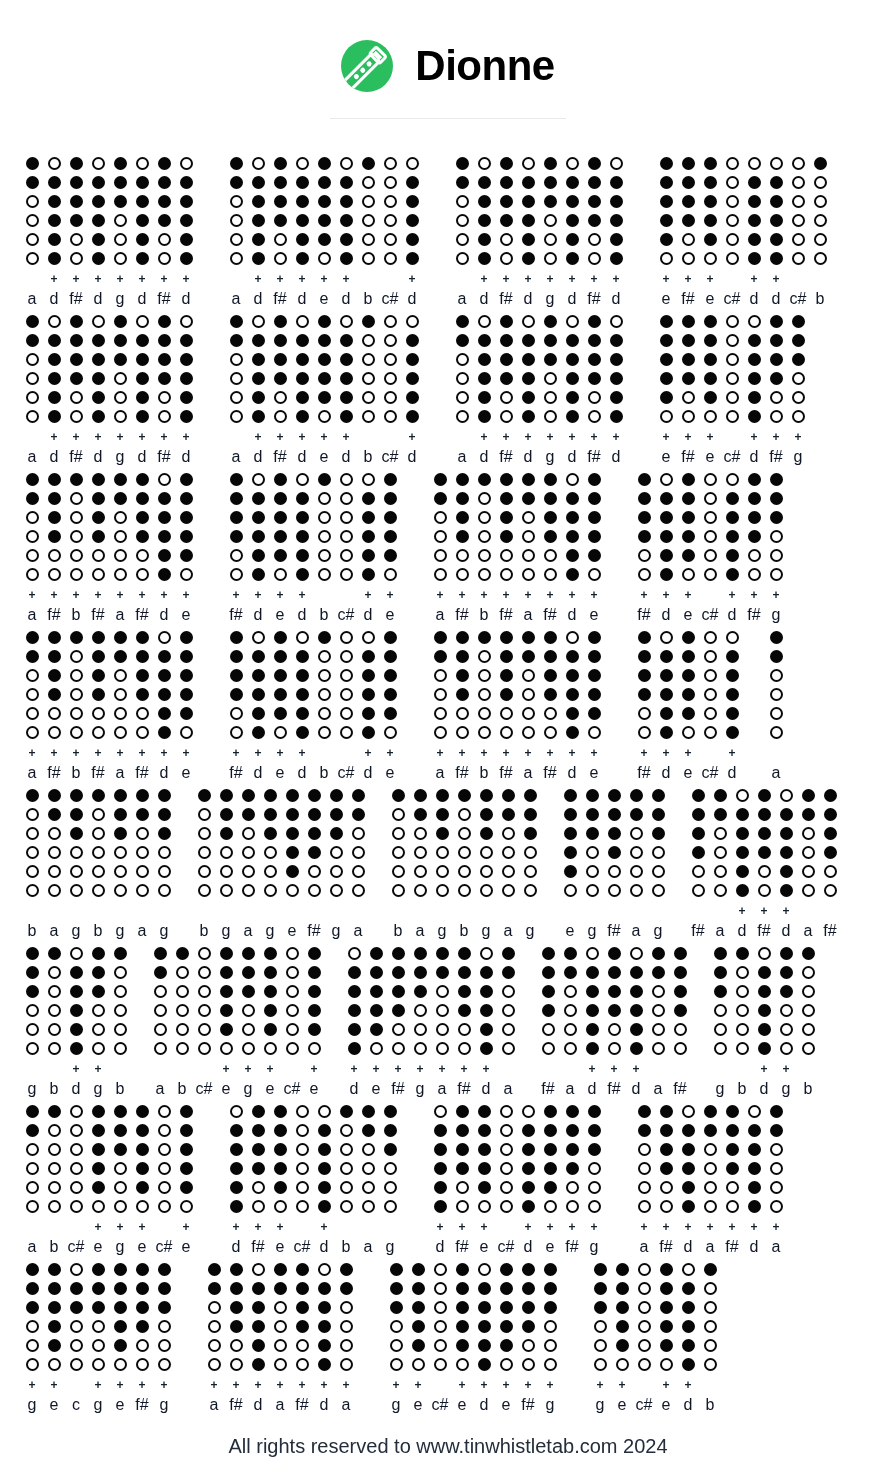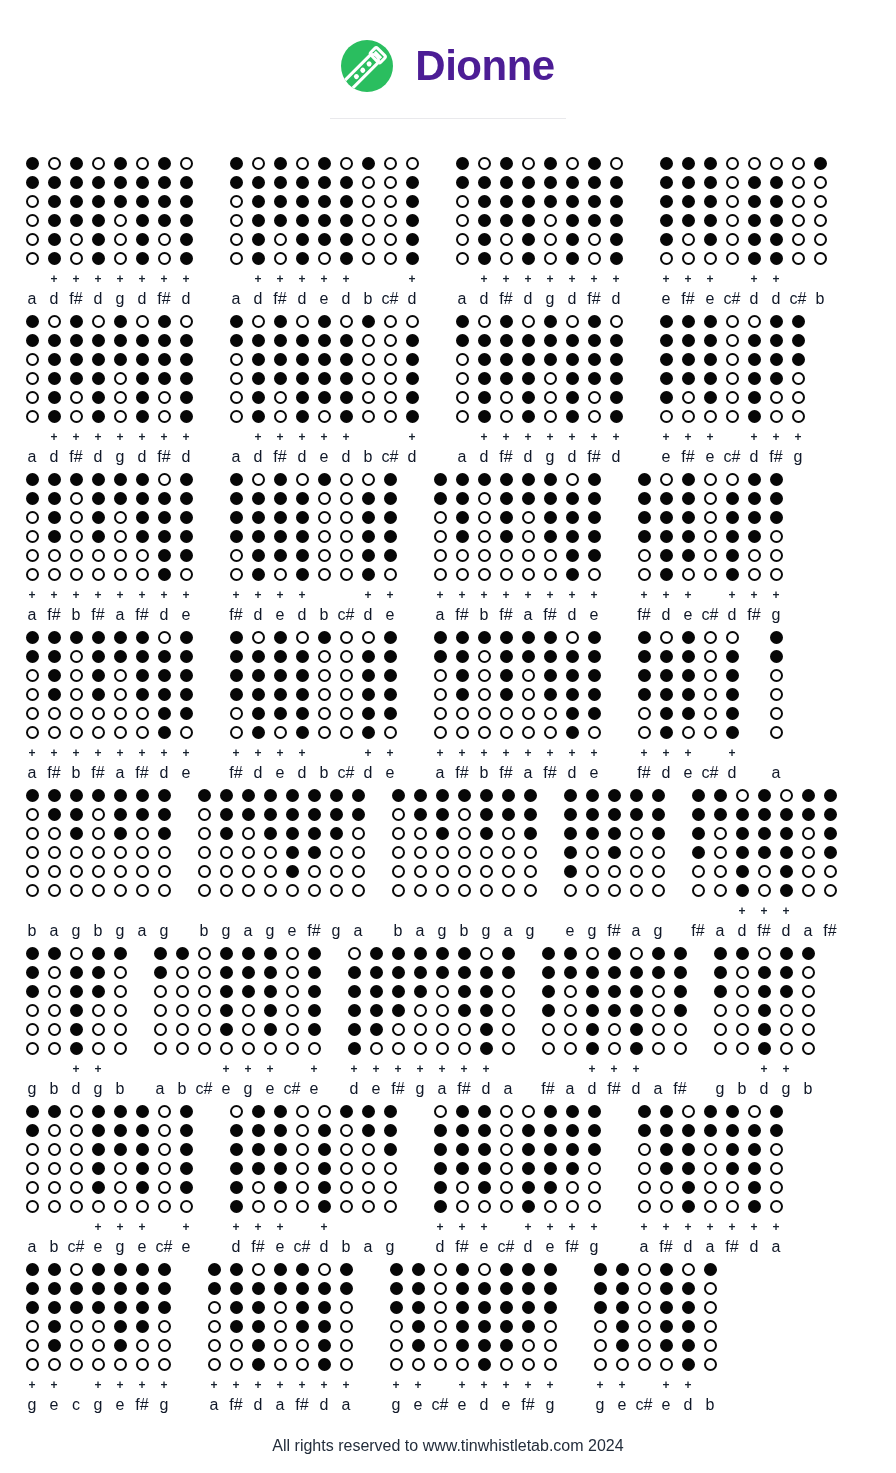--- a/index.html
+++ b/index.html
@@ -9,21 +9,21 @@
     font-family: "Liberation Sans", sans-serif;
   }
   .page { width: 896px; min-height: 1473px; display: flex; flex-direction: column; }
 
   
   .header { padding-top: 40px; }
   .title-wrap { display: flex; align-items: center; justify-content: center; gap: 22px; }
   .logo { width: 52px; height: 52px; display: inline-block; flex: 0 0 auto; }
   .page-title {
     font-size: 42px; font-weight: 700; letter-spacing: -0.5px;
-    color: #4c1d95; line-height: 1.1;
+    color: #000000; line-height: 1.1;
   }
   .divider { width: 236px; margin: 26px auto 0; border-top: 1px solid #e9e9ec; height: 0; }
 
   
   .tab-sheet { padding: 38px 0 0 25px; flex: 1 0 auto; }
   .tab-row { display: flex; gap: 36px; margin-bottom: 6px; }
   .tab-row.tight { gap: 26px; }
   .measure { display: flex; gap: 8px; align-items: flex-start; }
   .note-col { display: flex; flex-direction: column; align-items: center; width: 14px; flex: 0 0 auto; }
   .hole {
@@ -36,21 +36,21 @@
     height: 16px; line-height: 15px; margin-top: 1px;
     font-size: 12px; font-weight: 700; color: #15202e;
   }
   .note-label {
     height: 20px; line-height: 20px; margin-top: 1px;
     font-size: 16px; color: #101828; white-space: nowrap;
   }
 
   
   .footer { padding: 14px 0 18px; text-align: center; }
-  .footer p { font-size: 16px; color: #232d3b; }
+  .footer p { font-size: 20px; color: #232d3b; }
 </style>
 </head>
 <body>
 
 <div class="page">
 
   <header class="header">
     <div class="title-wrap">
       <span class="logo">
         <svg viewBox="0 0 52 52" width="52" height="52" aria-hidden="true">

